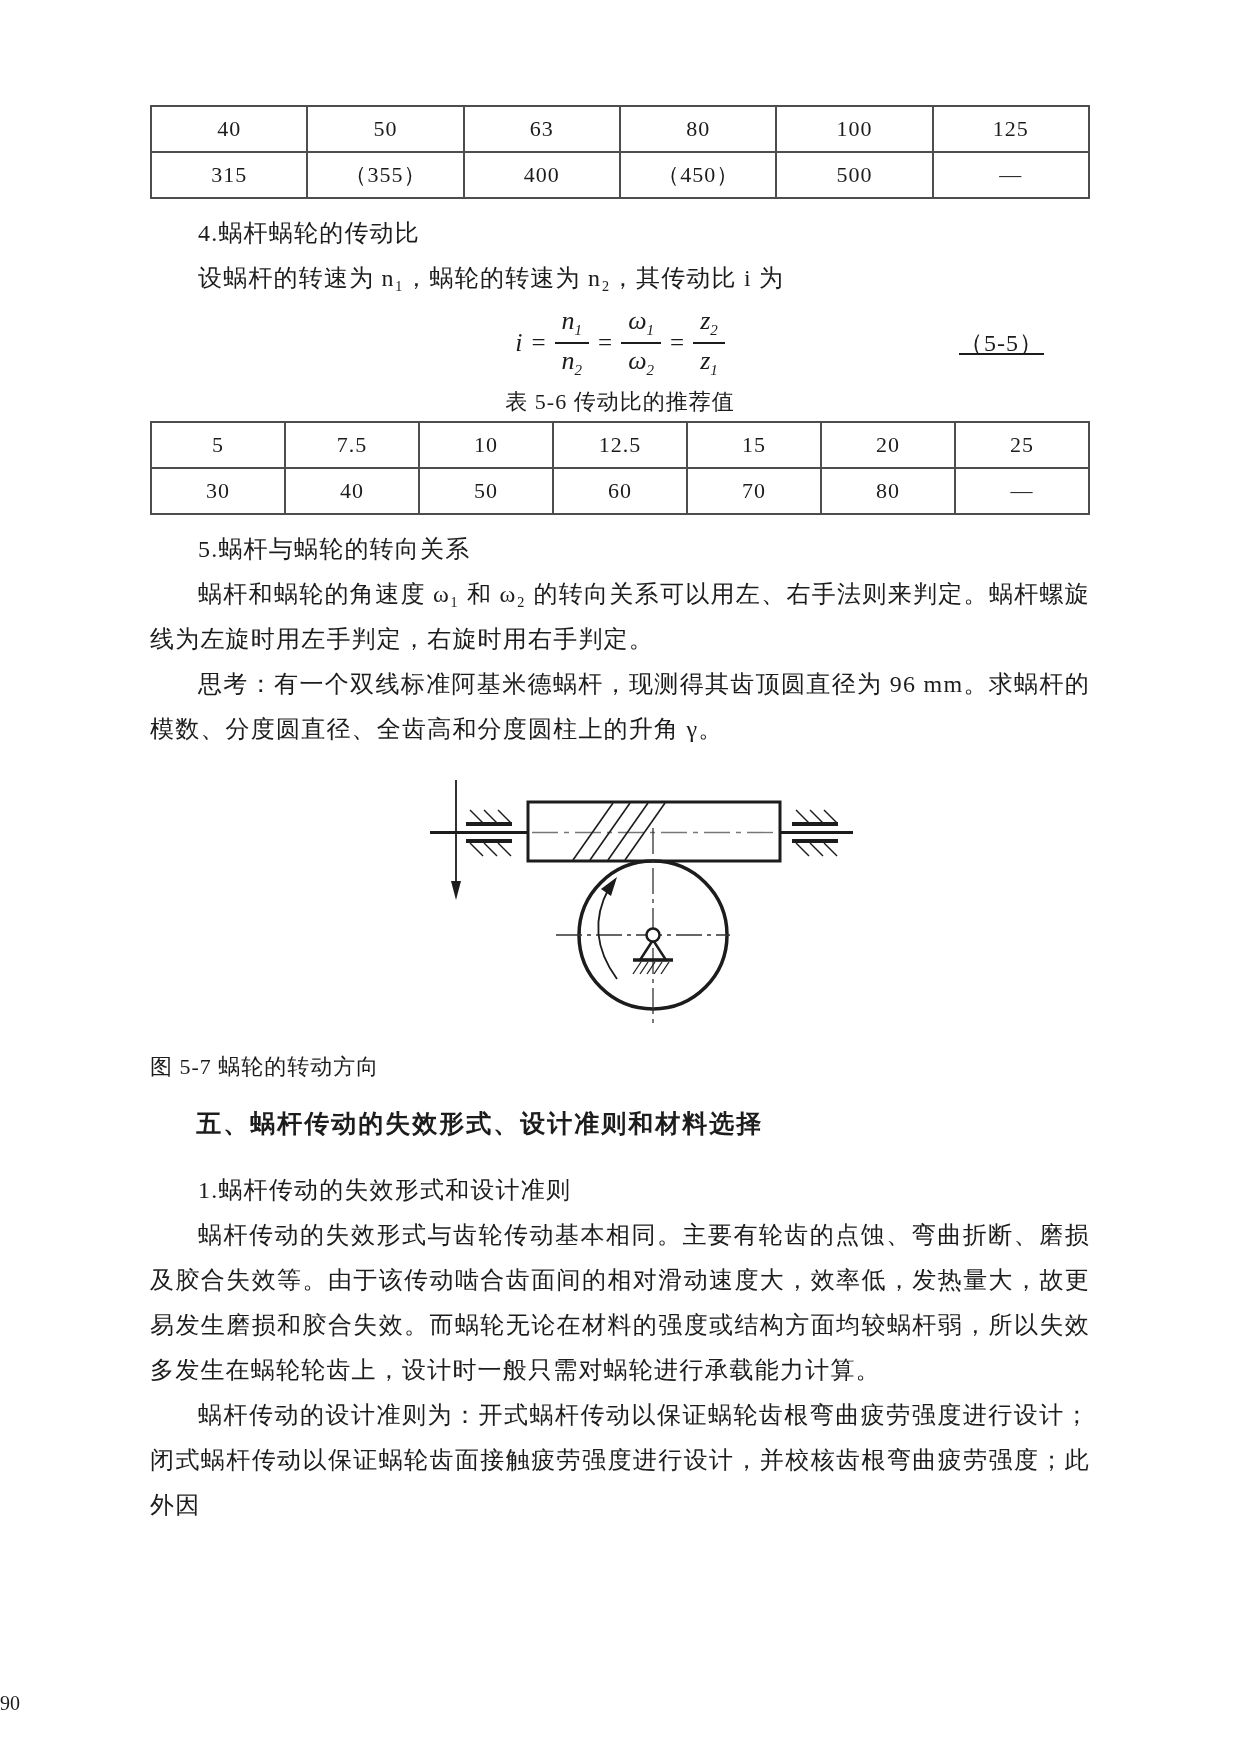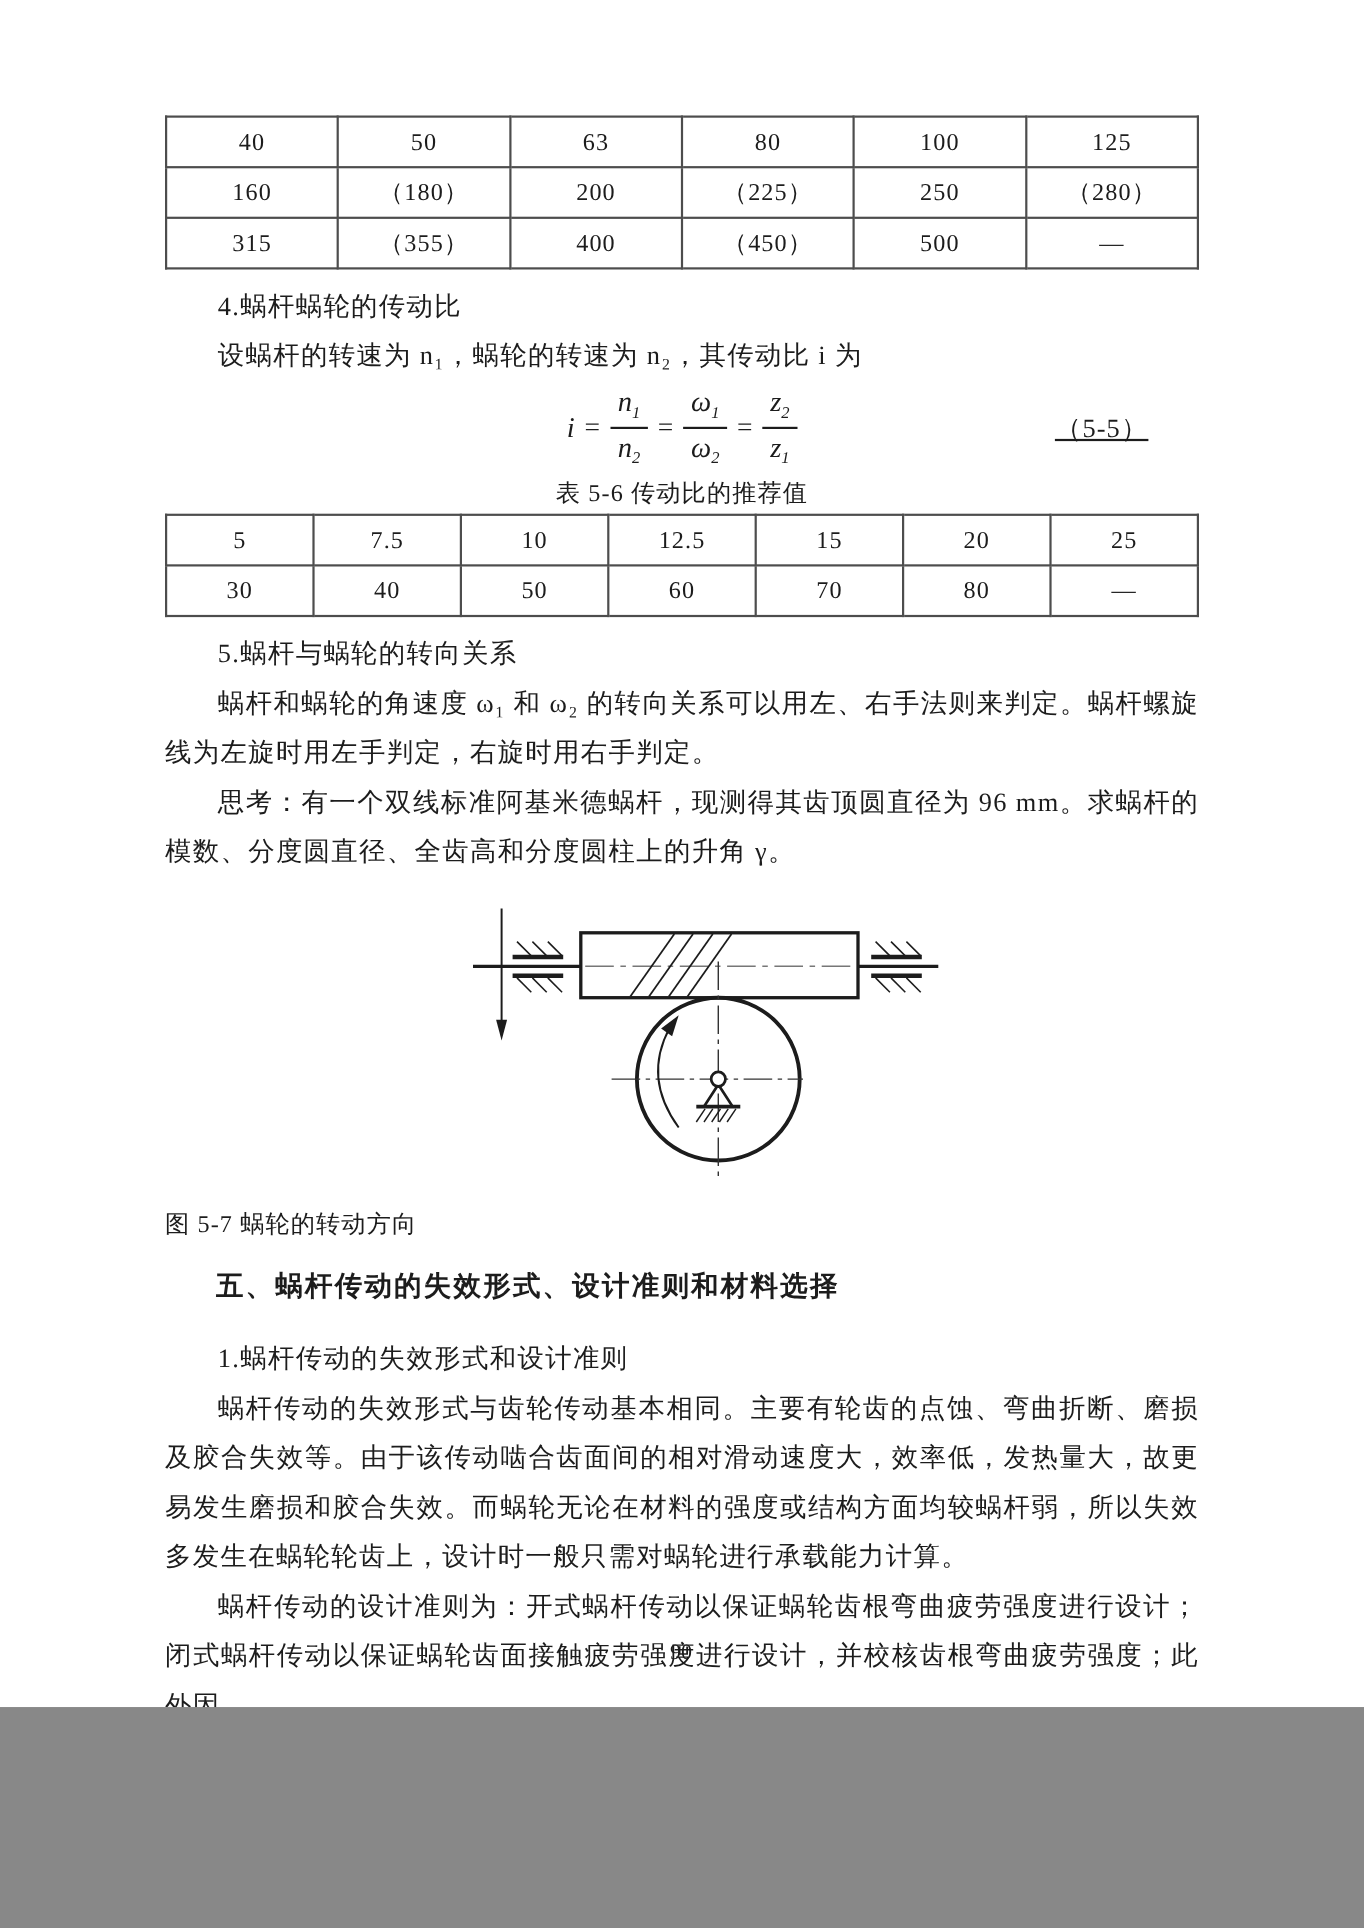--- a/index.html
+++ b/index.html
@@ -1,18 +1,18 @@
 <!DOCTYPE html>
 <html><head>
 <meta charset="utf-8">
 <style>
   html,body{margin:0;padding:0;background:#888;}
   .page{
     position:relative;
-    width:1240px;height:1552px;
+    width:1240px;height:1753px;
     margin:0 auto;
     background:#ffffff;
     box-sizing:border-box;
     padding:105px 150px 0 150px;
     font-family:"Liberation Serif","DejaVu Serif",serif;
     color:#1c1c1c;
     overflow:hidden;
   }
   
   table.grid{
@@ -58,45 +58,37 @@
   }
   
   h2.wu{
     margin:16px 0 0 0;
     font-size:25px;font-weight:bold;letter-spacing:2px;
     text-indent:1.85em;line-height:48px;
   }
   .sub-heading{margin-top:20px;}
   .pageno{
     position:absolute;left:0;right:2px;bottom:38px;
-    text-align:center;font-size:20px;
+    text-align:left;font-size:20px;
   }
 </style>
 </head>
 <body>
 
 <div class="page">
 
   <table class="grid">
     <tbody>
       <tr>
         <td>40</td>
         <td>50</td>
         <td>63</td>
         <td>80</td>
         <td>100</td>
         <td>125</td>
-      </tr>
-      <tr>
-        <td>160</td>
-        <td>（180）</td>
-        <td>200</td>
-        <td>（225）</td>
-        <td>250</td>
-        <td>（280）</td>
       </tr>
       <tr>
         <td>315</td>
         <td>（355）</td>
         <td>400</td>
         <td>（450）</td>
         <td>500</td>
         <td>—</td>
       </tr>
     </tbody>

